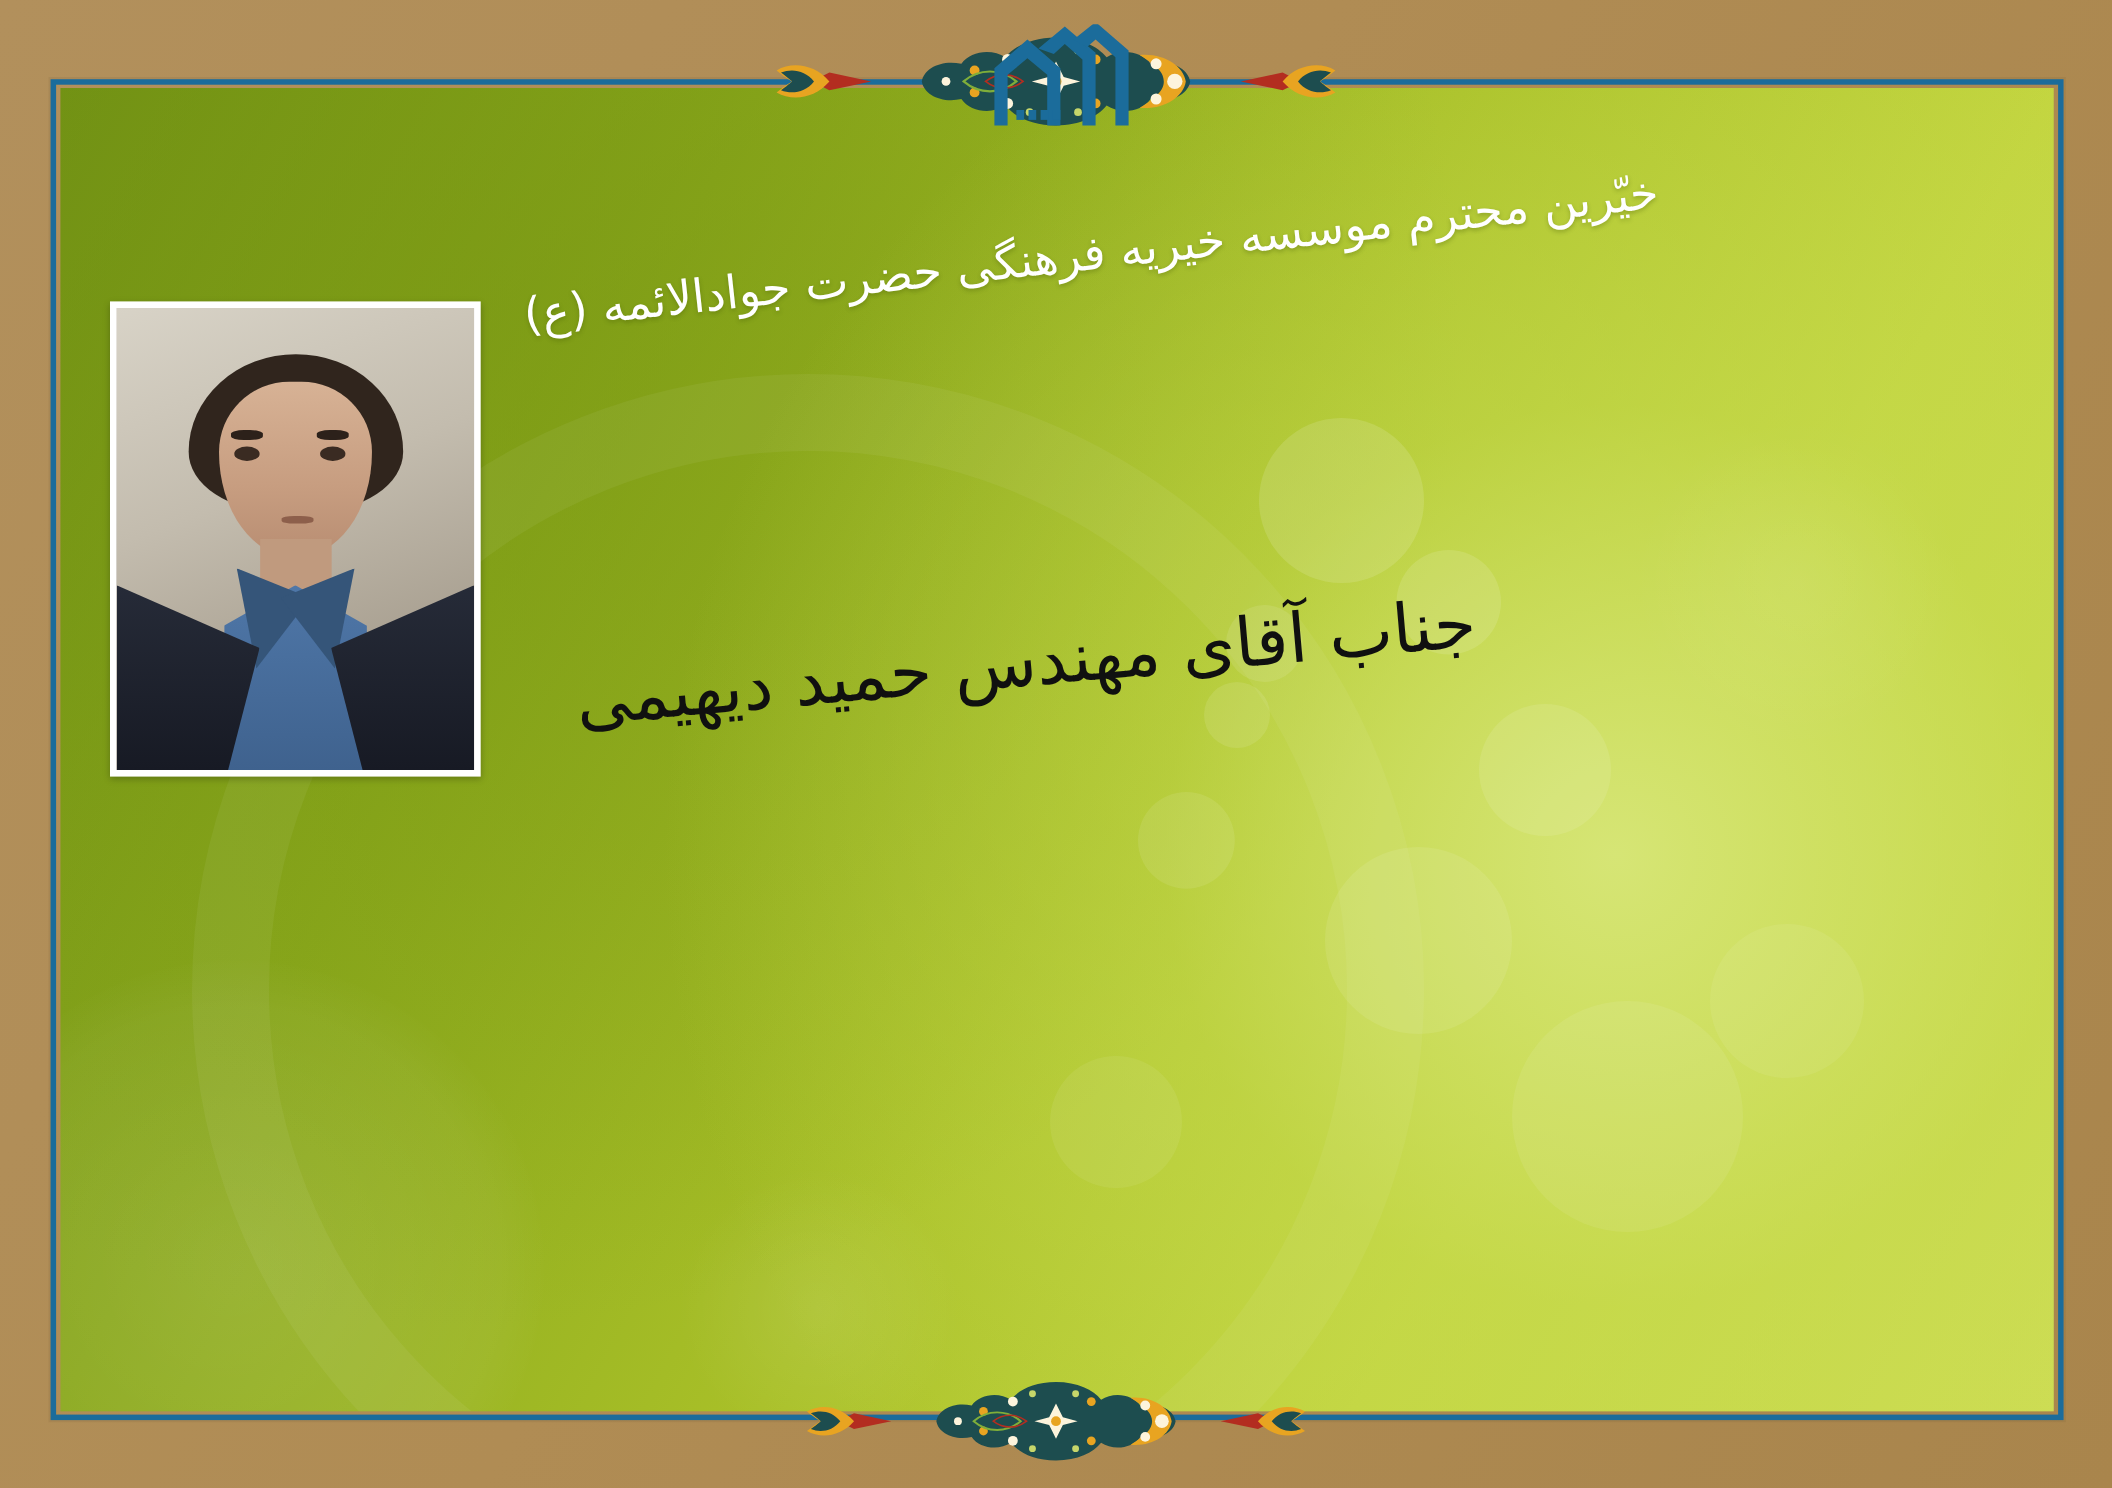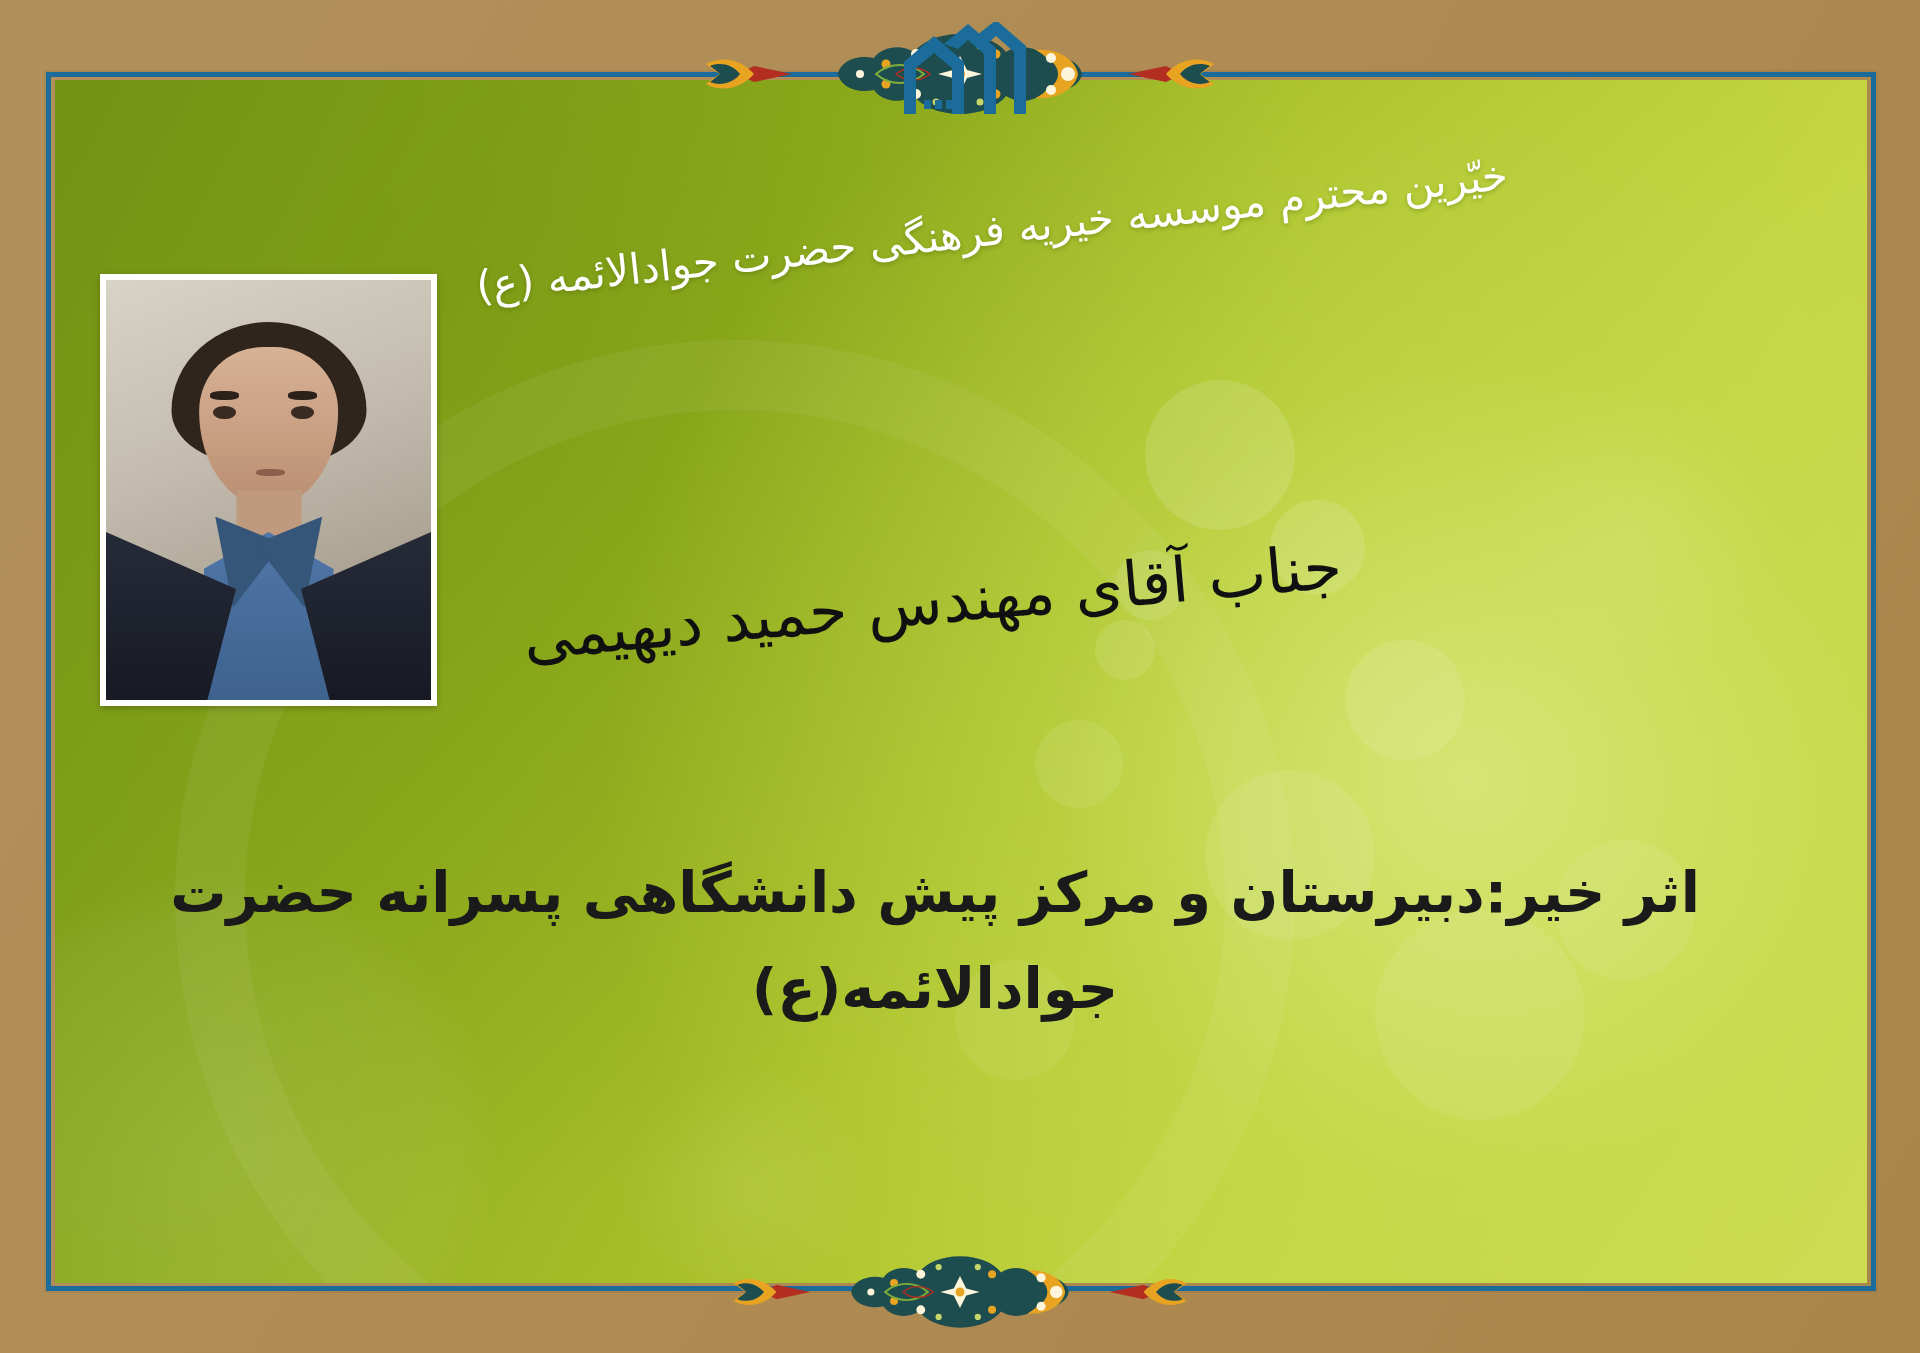--- a/index.html
+++ b/index.html
@@ -278,23 +278,20 @@
       <span class="ph-shirt"></span>
       <span class="ph-collarL"></span>
       <span class="ph-collarR"></span>
       <span class="ph-jacketL"></span>
       <span class="ph-jacketR"></span>
     </div>
   </div>
 
   <div class="honoree">جناب آقای مهندس حمید دیهیمی</div>
 
-  <div class="subject">
-    <span class="label">اثر خیر:</span><span class="value">دبیرستان و مرکز پیش دانشگاهی پسرانه حضرت جوادالائمه(ع)</span>
-  </div>
 
   <div class="orn-bottom">
     <svg width="560" height="82" viewBox="0 0 560 92">
       <g>
         <path d="M112 46 L74 38 L58 46 L74 54 Z" fill="#b32d20"></path>
         <path d="M74 46 C60 30 40 28 26 36 C36 44 40 46 40 46 C40 46 36 48 26 56 C40 64 60 62 74 46 Z" fill="#e8a421"></path>
         <path d="M60 46 C52 36 40 34 30 38 C38 44 40 46 40 46 C40 46 38 48 30 54 C40 58 52 56 60 46 Z" fill="#1d4d4f"></path>
         <path d="M448 46 L486 38 L502 46 L486 54 Z" fill="#b32d20"></path>
         <path d="M486 46 C500 30 520 28 534 36 C524 44 520 46 520 46 C520 46 524 48 534 56 C520 64 500 62 486 46 Z" fill="#e8a421"></path>
         <path d="M500 46 C508 36 520 34 530 38 C522 44 520 46 520 46 C520 46 522 48 530 54 C520 58 508 56 500 46 Z" fill="#1d4d4f"></path>

